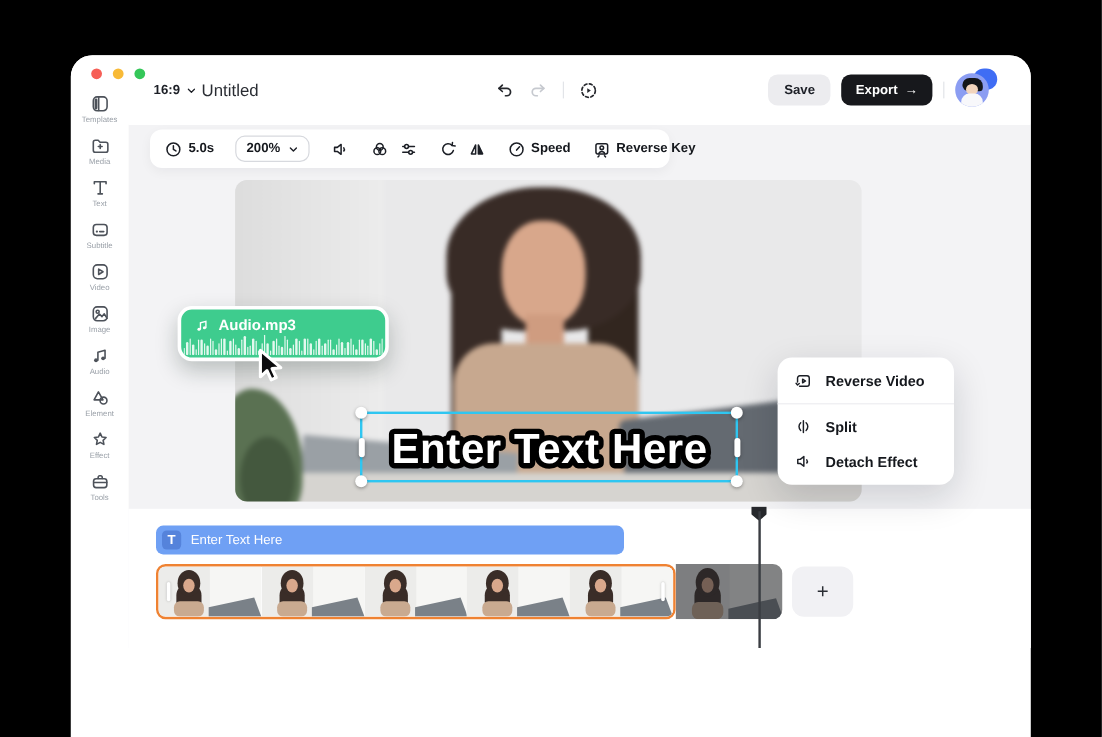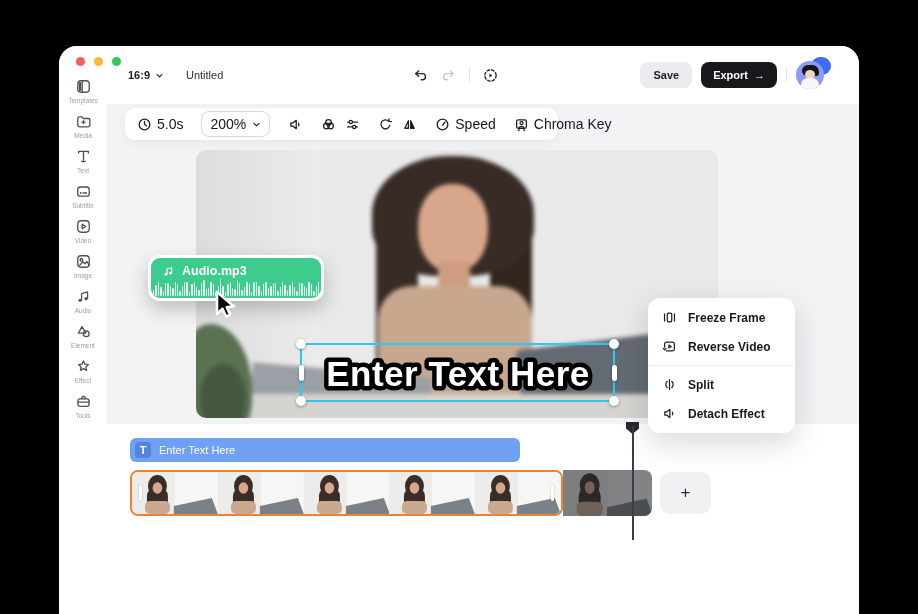--- a/index.html
+++ b/index.html
@@ -18,21 +18,21 @@
     display:flex; flex-direction:column; align-items:center; padding-top:32px; gap:9px; z-index:5; }
   .side-item { display:flex; flex-direction:column; align-items:center; gap:2px; width:48px; cursor:pointer; }
   .side-item svg { width:17px; height:17px; stroke:#4d525a; fill:none; stroke-width:1.25; stroke-linecap:round; stroke-linejoin:round; }
   .side-item .lbl { font-size:6.5px; color:#9aa0a8; }
 
   
   .topbar { position:absolute; left:48px; top:0; width:752px; height:58px; background:#fff;
     display:flex; align-items:center; z-index:4; }
   .ratio { position:absolute; left:21px; display:flex; align-items:center; gap:5px;
     font-size:11px; font-weight:bold; color:#1c1f26; cursor:pointer; }
-  .doc-title { position:absolute; left:79px; font-size:11px; color:#2a2d33; }
+  .doc-title { position:absolute; left:61px; font-size:14px; color:#2a2d33; }
   .hist { position:absolute; left:306px; display:flex; align-items:center; gap:13px; }
   .hist svg { width:15px; height:15px; fill:none; stroke-width:1.5; stroke-linecap:round; stroke-linejoin:round; }
   .vdiv { width:1px; height:14px; background:#e2e4e8; }
   .tb-right { position:absolute; right:35px; display:flex; align-items:center; gap:9px; }
   .btn-save { background:#ececef; border:none; border-radius:8px; padding:7px 13px;
     font-size:11px; font-weight:bold; color:#1c1f26; cursor:pointer; font-family:inherit;text-align:center; }
   .btn-export { background:#17181c; border:none; border-radius:8px; padding:7px 12px;
     font-size:11px; font-weight:bold; color:#fff; cursor:pointer; display:flex; gap:6px; align-items:center; font-family:inherit; }
   .avatar-wrap { position:relative; width:28px; height:28px; }
   .chat-bubble { position:absolute; right:-7px; top:-4px; width:20px; height:18px;
@@ -44,21 +44,21 @@
 
   
   .main { position:absolute; left:48px; top:58px; width:752px; height:436px; background:#f3f3f5; }
   .timeline-region { position:absolute; left:0; top:320px; width:752px; height:116px; background:#fff; }
 
   
   .cliptools { position:absolute; left:18px; top:4px; width:433px; height:32px; background:#fff;
     border-radius:10px; box-shadow:0 3px 10px rgba(20,20,40,.05); display:flex; align-items:center;
     padding:0 12px; gap:9px; z-index:6; }
   .cliptools svg { width:15px; height:15px; fill:none; stroke:#1c1f26; stroke-width:1.35; stroke-linecap:round; stroke-linejoin:round; flex:none; }
-  .ct-label { font-size:14px; font-weight:normal; color:#15181d; white-space:nowrap; }
+  .ct-label { font-size:11px; font-weight:bold; color:#15181d; white-space:nowrap; }
   .ct-group { display:flex; align-items:center; gap:5px; cursor:pointer; }
   .zoom-select { display:flex; align-items:center; gap:6px; border:1px solid #d7d9de; border-radius:8px;
     padding:4px 8px; cursor:pointer; }
   .zoom-select svg { width:9px; height:9px; }
 
   
   .canvas { position:absolute; left:89px; top:46px; width:522px; height:268px; border-radius:10px;
     overflow:hidden; background:#e9e9ea; }
   .photo { position:absolute; inset:-6px; filter:blur(2px); }
   .photo div { position:absolute; }
@@ -310,21 +310,21 @@
           </svg>
         <span class="ct-label">Speed</span>
       </div>
       <div class="vdiv"></div>
       <div class="ct-group">
         <svg viewBox="0 0 16 16">
             <rect x="2.8" y="3" width="10.4" height="9" rx="1.6"></rect>
             <circle cx="8" cy="6.6" r="1.6"></circle>
             <path d="M5.4 11.9 a2.7 2.7 0 0 1 5.2 0 M5.6 13.6 l-.9 1 M10.4 13.6 l.9 1"></path>
           </svg>
-        <span class="ct-label">Chroma Key</span>
+        <span class="ct-label">Reverse Key</span>
       </div>
     </div>
 
     <div class="canvas">
       <div class="photo">
         <div class="wall-shade"></div>
           <div class="hair-l"></div>
           <div class="hair-r"></div>
         <div class="hair-big"></div>
           <div class="face"></div>
@@ -433,27 +433,20 @@
         </div>
     </div>
 
     <svg class="cursor-icon" width="26" height="30" viewBox="0 0 26 30">
       <path d="M4 2 L4 24 L9.5 18.8 L13 26.5 L17.2 24.6 L13.7 17.2 L21 16.4 Z" fill="#0b0b0d" stroke="#fff" stroke-width="2.6" stroke-linejoin="round"></path>
     </svg>
 
     <div class="ctx-menu">
       <div class="ctx-item">
         <svg viewBox="0 0 16 16">
-            <rect x="5.6" y="3.4" width="4.8" height="9.2" rx="1.4"></rect>
-            <path d="M2.7 4.2 v7.6 M13.3 4.2 v7.6"></path>
-          </svg>
-        <span>Freeze Frame</span>
-      </div>
-      <div class="ctx-item">
-        <svg viewBox="0 0 16 16">
             <path d="M4.6 12.6 h6.6 a2 2 0 0 0 2-2 V5.4 a2 2 0 0 0 -2-2 H4.8 a2 2 0 0 0 -2 2 v3.4"></path>
             <path d="M7.3 6.4 L9.9 8 L7.3 9.6 Z"></path>
             <path d="M1.5 10 l1.3 1.5 1.5-1.3"></path>
           </svg>
         <span>Reverse Video</span>
       </div>
       <div class="ctx-div"></div>
       <div class="ctx-item">
         <svg viewBox="0 0 16 16">
             <path d="M8 2.8 v10.4"></path>

